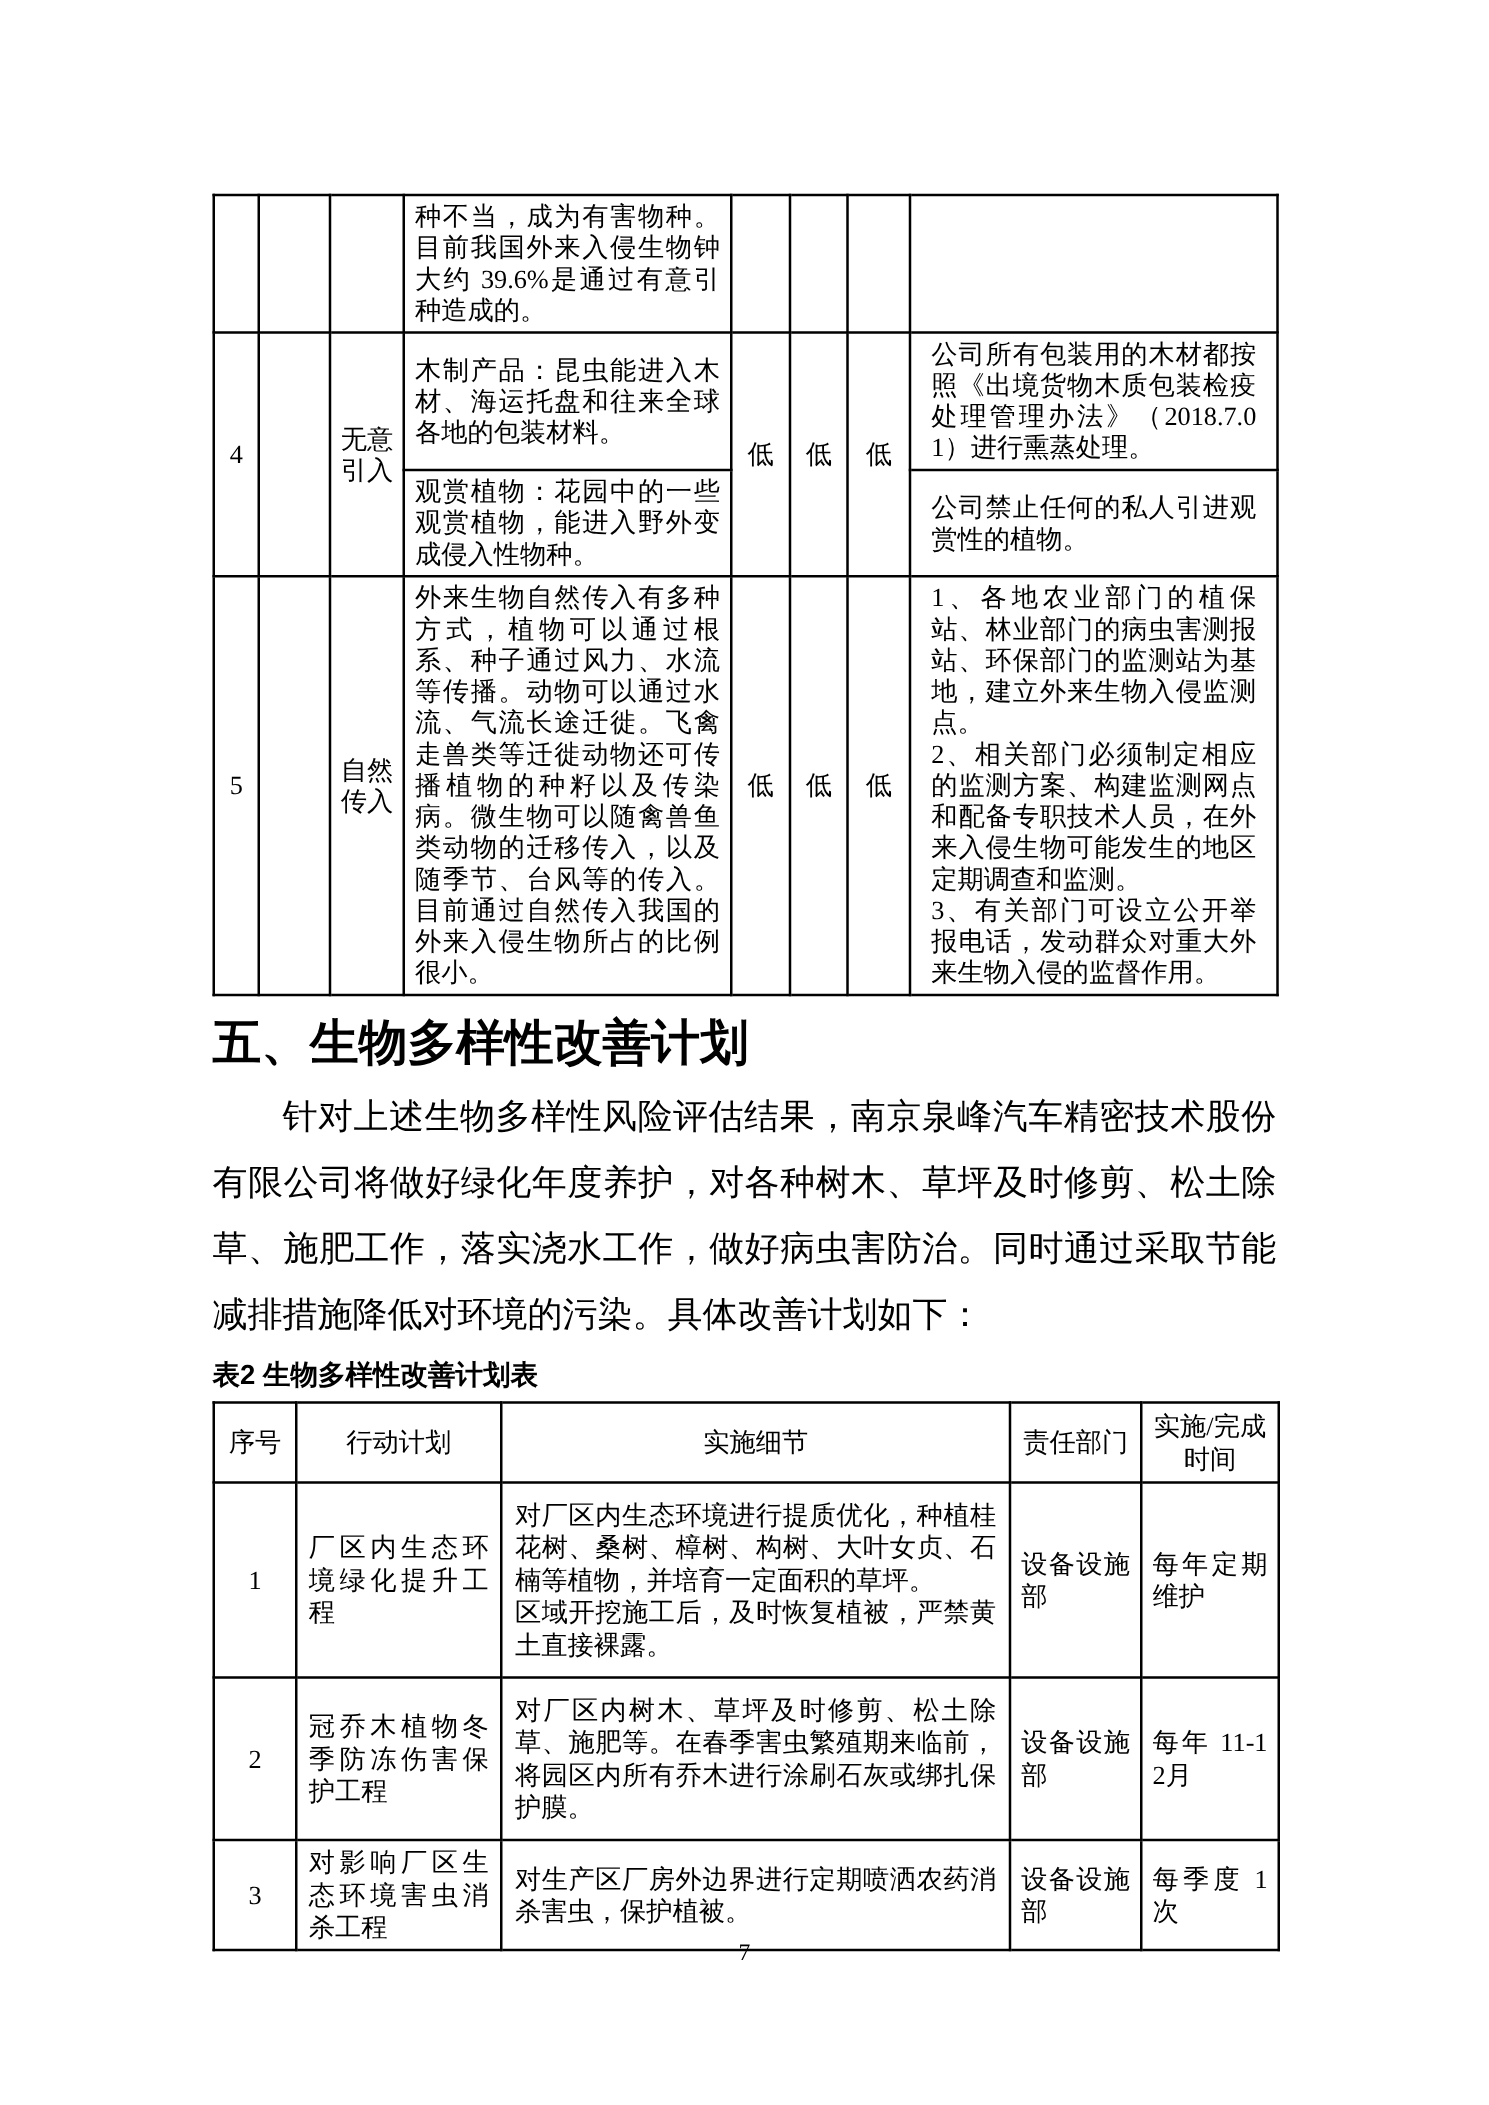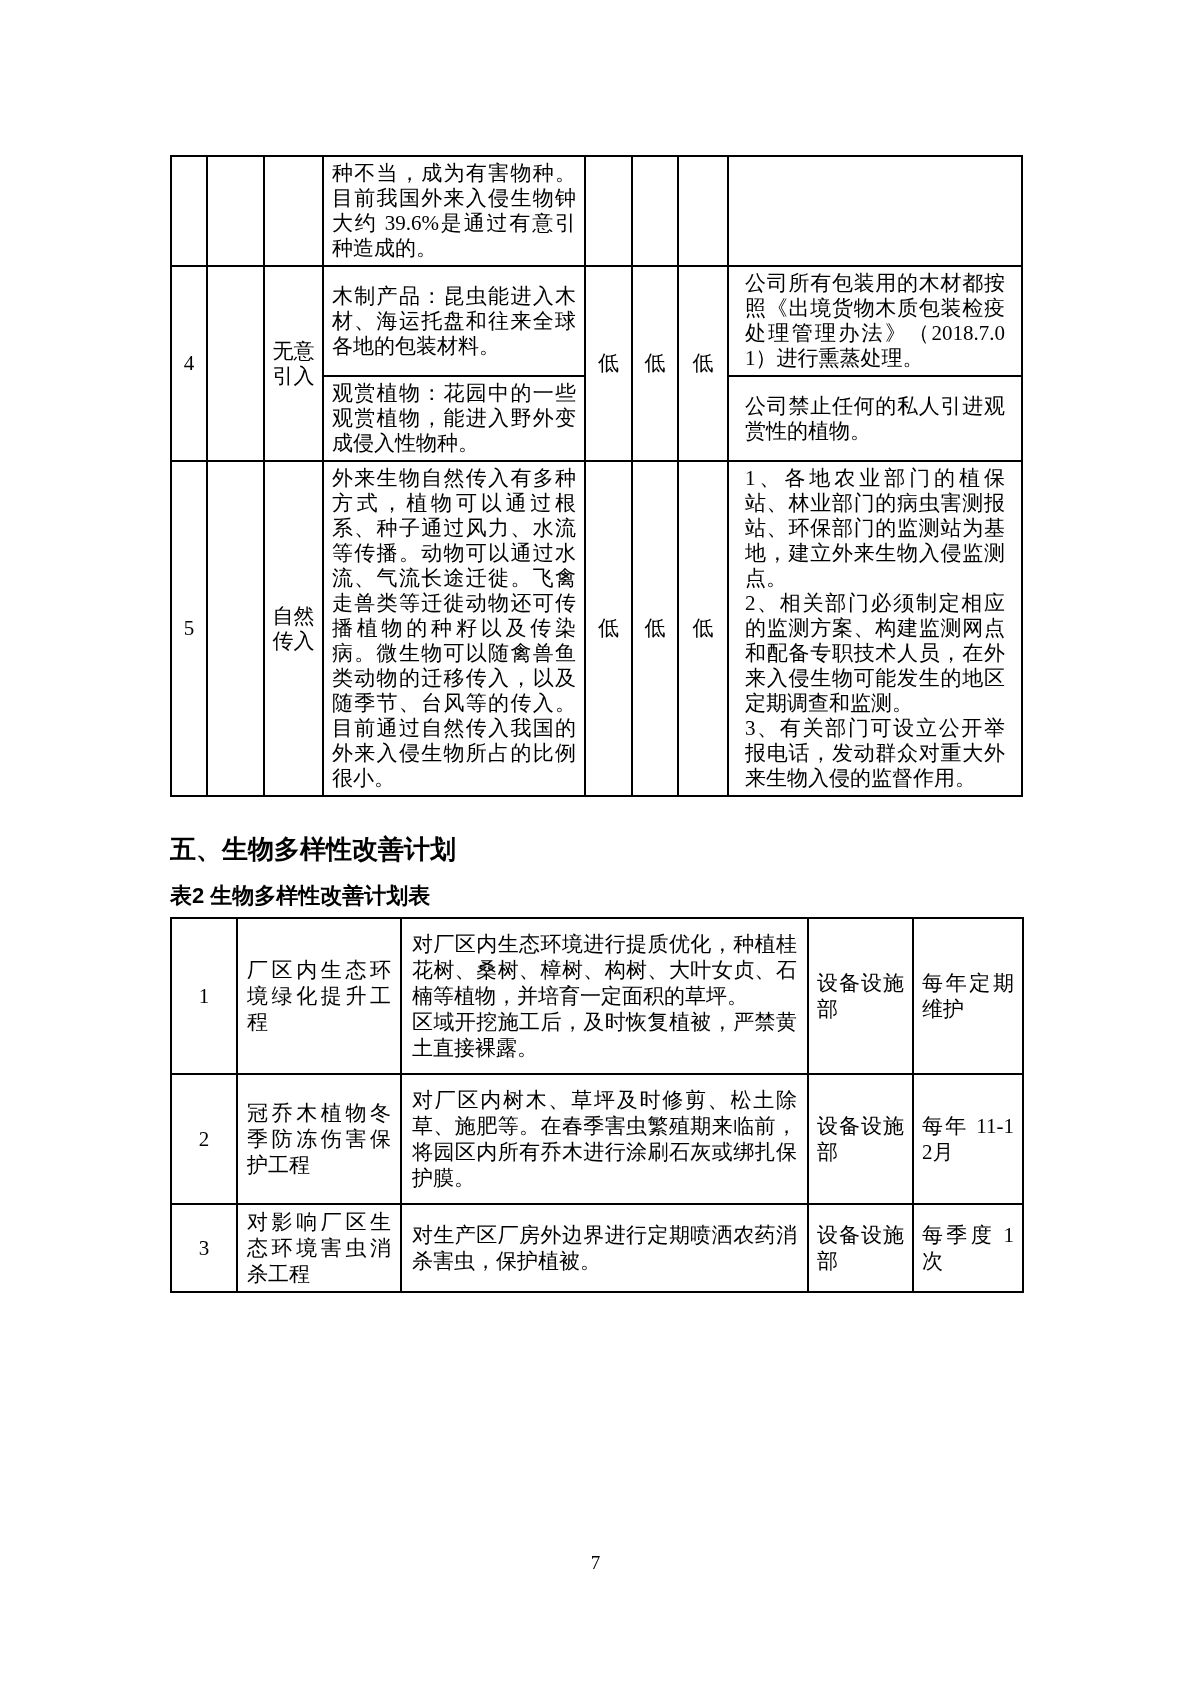--- a/index.html
+++ b/index.html
@@ -26,22 +26,22 @@
   .t2 th{font-weight:normal;text-align:center;vertical-align:middle;padding:2px;}
   .t2 .c-no{text-align:center;vertical-align:middle;}
   .t2 .c-plan{text-align:justify;vertical-align:middle;padding:4px 9px;}
   .t2 .c-det{text-align:justify;vertical-align:middle;padding:12px 10px;margin-top:48px;}
   .t2 .c-dept,.t2 .c-time{text-align:justify;vertical-align:middle;padding:4px 8px;margin-left:12px;}
   tr.t2-head{height:64px;} tr.t2-r1{height:144px;} tr.t2-r2{height:86px;} tr.t2-r3{height:88px;}
 
   
   .section-heading{
     font-family:"Liberation Sans","DejaVu Sans",sans-serif;
-    font-weight:bold;font-size:26px;line-height:36px;
-    margin:34px 0 14px 0;
+    font-weight:bold;font-size:39px;line-height:36px;
+    margin:20px 0 14px 0;
   }
   .body-para{
     font-size:28px;line-height:53px;text-align:justify;
     text-indent:2em;margin:0 0 6px 0;
   }
   .t2-title{
     font-family:Liberation Sans, sans-serif;
     font-weight:bold;font-size:22px;line-height:30px;text-align:left;
     margin:2px 0 6px 0;
   }
@@ -102,31 +102,39 @@
       <td class="c-meas">
         <div>1、各地农业部门的植保站、林业部门的病虫害测报站、环保部门的监测站为基地，建立外来生物入侵监测点。</div>
         <div>2、相关部门必须制定相应的监测方案、构建监测网点和配备专职技术人员，在外来入侵生物可能发生的地区定期调查和监测。</div>
         <div>3、有关部门可设立公开举报电话，发动群众对重大外来生物入侵的监督作用。</div>
       </td>
     </tr>
   </tbody>
     </table>
 
   <div class="section-heading">五、生物多样性改善计划</div>
+  <p class="body-para">针对上述生物多样性风险评估结果，南京泉峰汽车精密技术股份有限公司将做好绿化年度养护，对各种树木、草坪及时修剪、松土除草、施肥工作，落实浇水工作，做好病虫害防治。同时通过采取节能减排措施降低对环境的污染。具体改善计划如下：</p>
 
   <div class="t2-title">表2 生物多样性改善计划表</div>
   <table class="t2">
     <colgroup>
       <col style="width:66px">
         <col style="width:164px">
         <col style="width:407px">
       <col style="width:105px">
         <col style="width:110px">
     </colgroup>
     <tbody>
+        <tr class="t2-head">
+      <th>序号</th>
+      <th>行动计划</th>
+      <th>实施细节</th>
+      <th>责任部门</th>
+      <th>实施/完成时间</th>
+    </tr>
     <tr class="t2-r1">
       <td class="c-no">1</td>
       <td class="c-plan">厂区内生态环境绿化提升工程</td>
       <td class="c-det">
         <div>对厂区内生态环境进行提质优化，种植桂花树、桑树、樟树、构树、大叶女贞、石楠等植物，并培育一定面积的草坪。</div>
         <div>区域开挖施工后，及时恢复植被，严禁黄土直接裸露。</div>
       </td>
       <td class="c-dept">设备设施部</td>
       <td class="c-time">每年定期维护</td>
     </tr>

